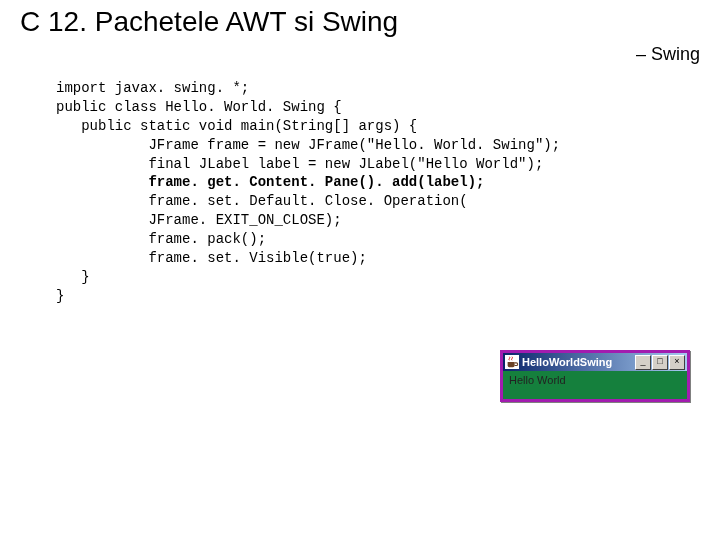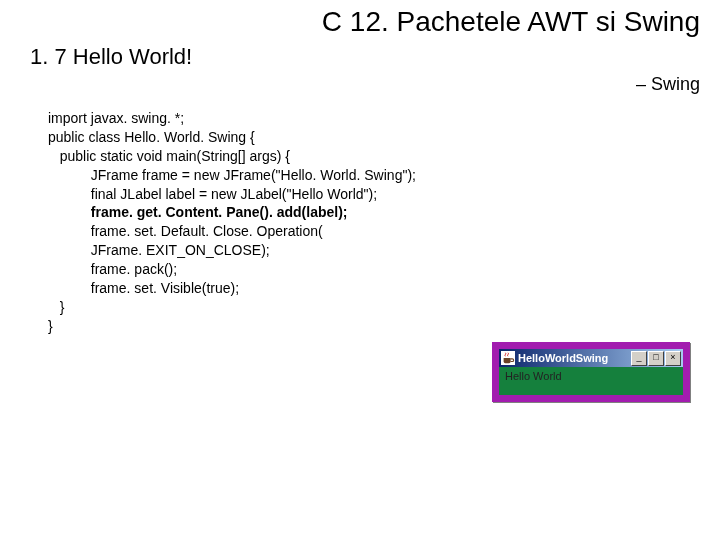--- a/index.html
+++ b/index.html
@@ -14,50 +14,50 @@
   .slide {
     width: 720px;
     height: 540px;
     position: relative;
     box-sizing: border-box;
     padding: 4px 20px 0 20px;
   }
   .title {
     font-size: 28px;
     font-weight: 400;
-    text-align: right;
+    text-align: left;
     margin: 2px 0 6px 0;
   }
   .heading {
     font-size: 22px;
     font-weight: 400;
     margin: 6px 0 4px 10px;
   }
   .subheading {
     font-size: 18px;
     font-weight: 400;
     margin: 2px 0 14px 32px;
     text-align: right;
   }
   .codeblock {
-    font-family: Liberation Sans, sans-serif;
+    font-family: Liberation Mono, monospace;
     font-size: 14px;
     line-height: 1.35;
     white-space: pre;
-    margin-left: 28px;
+    margin-left: 36px;
   }
   .bold {
     font-weight: 700;
   }
   .window {
     position: absolute;
     right: 30px;
     bottom: 138px;
     width: 184px;
-    border: 7px solid #a21caf;
+    border: 3px solid #a21caf;
     background: #d4d0c8;
     box-shadow: 1px 1px 0 #808080;
     font-family: Tahoma, Arial, sans-serif;
   }
   .titlebar {
     height: 18px;
     background: linear-gradient(to right, #0a246a, #a6caf0);
     color: #fff;
     display: flex;
     align-items: center;
@@ -100,21 +100,20 @@
     color: #222;
   }
 </style>
 </head>
 <body>
 
 <div class="slide">
 
   <div class="title">C 12. Pachetele AWT si Swing</div>
 
-  <div class="heading">1. 7 Hello World!</div>
 
   <div class="subheading">– Swing</div>
 
   <div class="codeblock"><span>import javax. swing. *;</span>
 <span>public class Hello. World. Swing {</span>
 <span>   public static void main(String[] args) {</span>
 <span>           JFrame frame = new JFrame("Hello. World. Swing");</span>
 <span>           final JLabel label = new JLabel("Hello World");</span>
 <span class="bold">           frame. get. Content. Pane(). add(label);</span>
 <span>           frame. set. Default. Close. Operation(</span>

